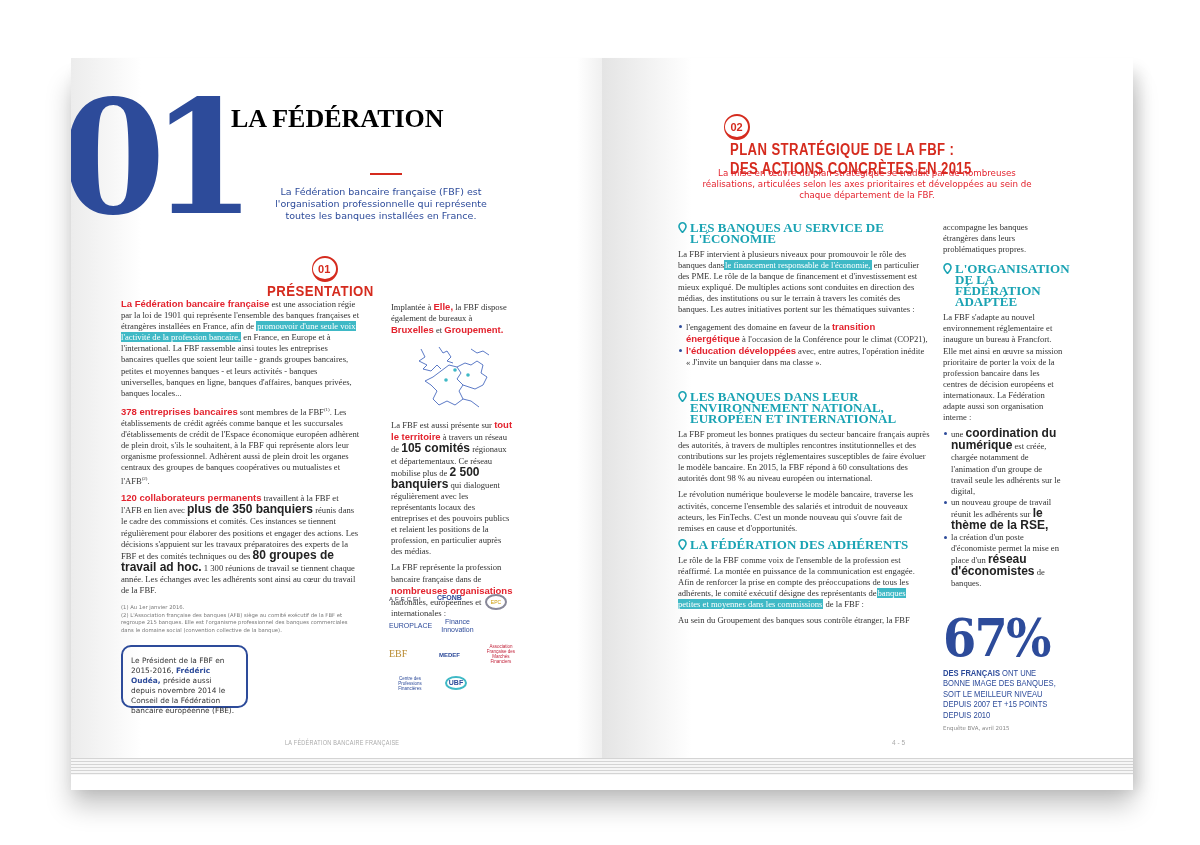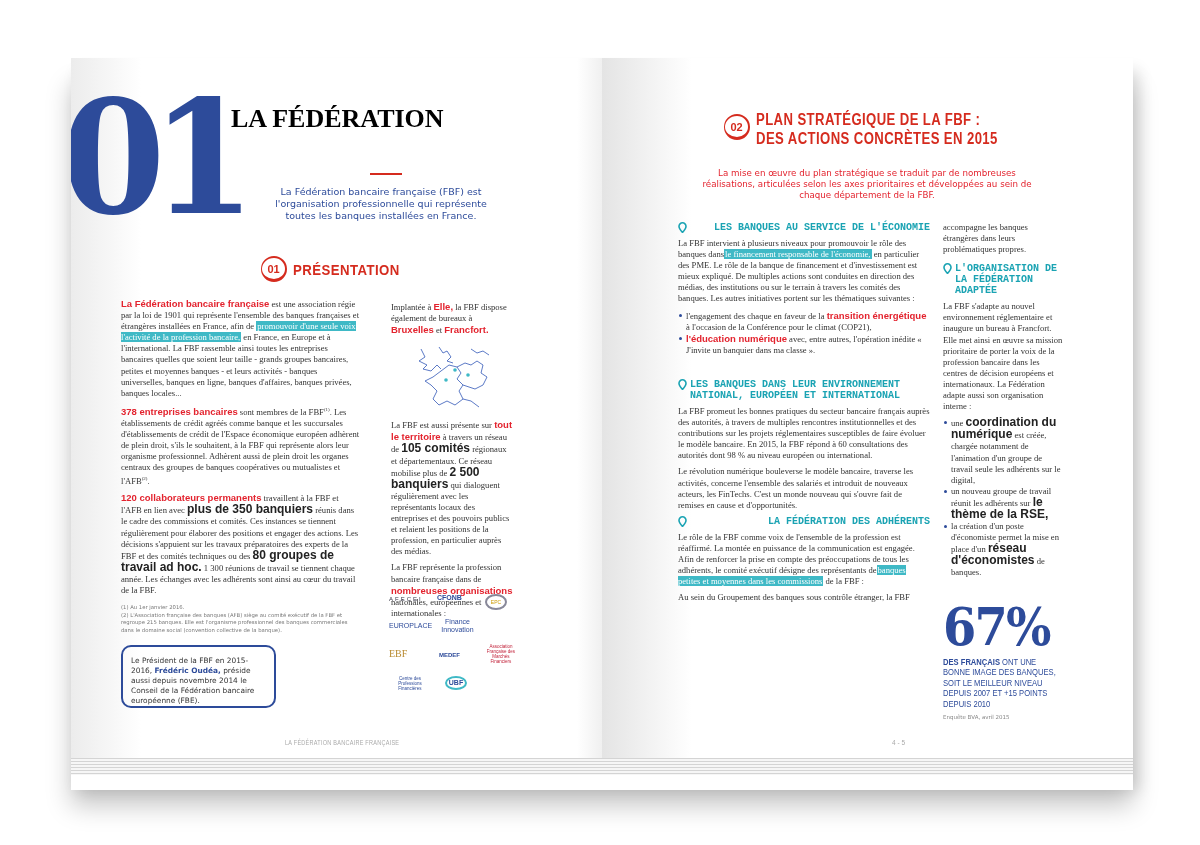--- a/index.html
+++ b/index.html
@@ -23,63 +23,63 @@
 
   
   .big-number { position: absolute; left: -10px; top: 24px; font-family: "DejaVu Serif", "Liberation Serif", serif;
                 font-size: 150px; font-weight: bold; color: #2d4b9a; letter-spacing: -14px; line-height: 1; transform: scaleY(1.05); }
   .main-title { position: absolute; left: 160px; top: 46px; width: 300px; 
                 font-family: "Liberation Serif", serif; font-weight: bold; font-size: 26px; line-height: 29px; color: #000000; }
   .title-rule { position: absolute; left: 299px; top: 115px; width: 32px; height: 2px; background: #d52b1e; }
   .intro { position: absolute; left: 190px; top: 128px; width: 240px; text-align: center;
            font-family: "DejaVu Sans", sans-serif; font-size: 9.5px; line-height: 12px; color: #2d4b9a; }
 
-  .section-head { position: absolute; display: flex; align-items: center; }
+  .section-head { position: absolute; display: flex; align-items: center; flex-direction: column; }
   .num-circle { width: 26px; height: 26px; border: 2px solid #d52b1e; border-radius: 50%;
                 display: flex; align-items: center; justify-content: center;
                 font-family: "Liberation Sans", sans-serif; font-weight: bold; font-size: 11px; color: #d52b1e;
                 border-bottom-width: 3px; border-left-width: 1.5px; }
   .sec-title { font-family: "Liberation Sans", sans-serif; font-weight: bold; font-size: 15px; color: #d52b1e;
                letter-spacing: 0.5px; margin-left: 6px; transform: scaleX(0.88); transform-origin: left; }
   .sec-pres { left: 190px; top: 198px; }
 
   .col { position: absolute; font-size: 8.6px; line-height: 11.1px; color: #333; }
   .col p { margin-bottom: 5px; }
   .col-a { left: 50px; top: 240px; width: 240px; }
   .col-b { left: 320px; top: 243px; width: 122px; }
   .red { color: #e3232e; font-family: "Liberation Sans", sans-serif; font-weight: bold; font-size: 9.5px; }
   .bold-sans { font-family: "Liberation Sans", sans-serif; font-weight: bold; font-size: 12px; color: #222; }
   .hl { background: #3fb9c6; color: #fff; padding: 0 1px; }
   .footnotes { position: absolute; left: 50px; top: 546px; width: 240px; font-family: "DejaVu Sans", sans-serif;
                font-size: 5.3px; line-height: 7.5px; color: #777; }
 
   .map { position: absolute; left: 340px; top: 285px; width: 85px; height: 68px; }
 
-  .president-box { position: absolute; left: 50px; top: 587px; width: 155px; height: 63px;
+  .president-box { position: absolute; left: 50px; top: 587px; width: 127px; height: 63px;
                    border: 2px solid #2d4b9a; border-radius: 10px; padding: 9px 8px;
                    font-family: "DejaVu Sans", sans-serif; font-size: 7.4px; line-height: 10px; color: #333; }
   .blue-bold { color: #2d4b9a; font-weight: bold; }
 
   .logos { position: absolute; left: 318px; top: 530px; width: 130px; height: 115px; }
   .logo { position: absolute; font-family: "Liberation Sans", sans-serif; font-size: 6px; color: #555; text-align: center; }
 
   .footer-left { position: absolute; left: 214px; top: 681px; font-family: "Liberation Sans", sans-serif;
                  font-size: 6.5px; letter-spacing: 0.3px; color: #aaa; transform: scaleX(0.85); transform-origin: left; }
   .footer-right { position: absolute; left: 290px; top: 681px; font-family: "Liberation Sans", sans-serif;
                   font-size: 6.5px; color: #aaa; }
 
   
   .sec-plan { left: 122px; top: 52px; align-items: flex-start; }
   .sec-plan .num-circle { margin-top: 4px; }
   .sec-plan .sec-title { font-size: 16px; line-height: 19px; transform: scaleX(0.82); }
   .plan-intro { position: absolute; left: 100px; top: 110px; width: 330px; text-align: center;
                 font-family: "DejaVu Sans", sans-serif; font-size: 8.7px; line-height: 11px; color: #e3232e; }
 
-  .sub-head { display: flex; align-items: flex-start; color: #1aa3b3; font-family: Liberation Mono, monospace;
-              font-weight: bold; font-size: 10px; line-height: 11px; margin-bottom: 5px; justify-content: space-between; }
+  .sub-head { display: flex; align-items: flex-start; color: #1aa3b3; font-family: Liberation Serif, serif;
+              font-weight: bold; font-size: 13px; line-height: 11px; margin-bottom: 5px; }
   .pin { width: 9px; height: 11px; margin-right: 3px; flex-shrink: 0; }
   .rcol-a { left: 76px; top: 164px; width: 252px; }
   .rcol-b { left: 341px; top: 164px; width: 120px; }
   .bullets { list-style: none; margin-bottom: 5px; }
   .bullets li { position: relative; padding-left: 8px; }
   .bullets li::before { content: ""; position: absolute; left: 1px; top: 4px; width: 3px; height: 3px; border-radius: 50%; background: #2d4b9a; }
 
   .stat-big { font-family: "DejaVu Serif", "Liberation Serif", serif; font-weight: bold; font-size: 52px; line-height: 52px; color: #2d4b9a;
               letter-spacing: -2px; margin-top: 22px; transform: scaleX(0.92); transform-origin: left; }
   .stat-caption { font-family: "Liberation Sans", sans-serif; font-size: 9.5px; line-height: 10.5px; color: #2d4b9a;
@@ -118,21 +118,21 @@
       </p>
     </div>
 
     <div class="footnotes">
       <div>(1) Au 1er janvier 2016.</div>
       <div>(2) L'Association française des banques (AFB) siège au comité exécutif de la FBF et regroupe 215 banques. Elle est l'organisme professionnel des banques commerciales dans le domaine social (convention collective de la banque).</div>
     </div>
 
     <div class="col col-b">
       <p>
-        <span>Implantée à </span><span class="red">Elle,</span><span> la FBF dispose également de bureaux à </span><span class="red">Bruxelles</span><span> et </span><span class="red">Francfort.</span>
+        <span>Implantée à </span><span class="red">Elle,</span><span> la FBF dispose également de bureaux à </span><span class="red">Bruxelles</span><span> et </span><span class="red">Groupement.</span>
       </p>
       <div style="height:78px"></div>
       <p>
         <span>La FBF est aussi présente sur </span><span class="red">tout le territoire</span><span> à travers un réseau de </span><span class="bold-sans">105 comités</span><span> régionaux et départementaux. Ce réseau mobilise plus de </span><span class="bold-sans">2 500 banquiers</span><span> qui dialoguent régulièrement avec les représentants locaux des entreprises et des pouvoirs publics et relaient les positions de la profession, en particulier auprès des médias.</span>
       </p>
       <p>
         <span>La FBF représente la profession bancaire française dans de </span><span class="red">nombreuses organisations</span><span> nationales, européennes et internationales :</span>
       </p>
     </div>
 
@@ -184,22 +184,22 @@
       <div class="sub-head">
         <svg class="pin" viewBox="0 0 9 11">
             <path d="M4.5 0.8 A3.5 3.5 0 0 1 8 4.3 C8 6.8 4.5 10.4 4.5 10.4 C4.5 10.4 1 6.8 1 4.3 A3.5 3.5 0 0 1 4.5 0.8 Z" fill="none" stroke="#1aa3b3" stroke-width="1.6"></path>
           </svg>
         <span>LES BANQUES AU SERVICE DE L'ÉCONOMIE</span>
       </div>
       <p>
         <span>La FBF intervient à plusieurs niveaux pour promouvoir le rôle des banques dans</span><span class="hl">le financement responsable de l'économie,</span><span> en particulier des PME. Le rôle de la banque de financement et d'investissement est mieux expliqué. De multiples actions sont conduites en direction des médias, des institutions ou sur le terrain à travers les comités des banques. Les autres initiatives portent sur les thématiques suivantes :</span>
       </p>
       <ul class="bullets">
-        <li><span>l'engagement des chaque en faveur de la </span><span class="red">transition énergétique</span><span> à l'occasion de la Conférence pour le climat (COP21),</span></li>
-        <li><span class="red">l'éducation numérique</span><span> avec, entre autres, l'opération inédite « J'invite un banquier dans ma classe ».</span></li>
+        <li><span>l'engagement des domaine en faveur de la </span><span class="red">transition énergétique</span><span> à l'occasion de la Conférence pour le climat (COP21),</span></li>
+        <li><span class="red">l'éducation développées</span><span> avec, entre autres, l'opération inédite « J'invite un banquier dans ma classe ».</span></li>
       </ul>
 
       <div class="sub-head" style="margin-top:23px">
         <svg class="pin" viewBox="0 0 9 11">
             <path d="M4.5 0.8 A3.5 3.5 0 0 1 8 4.3 C8 6.8 4.5 10.4 4.5 10.4 C4.5 10.4 1 6.8 1 4.3 A3.5 3.5 0 0 1 4.5 0.8 Z" fill="none" stroke="#1aa3b3" stroke-width="1.6"></path>
           </svg>
         <span>LES BANQUES DANS LEUR ENVIRONNEMENT NATIONAL, EUROPÉEN ET INTERNATIONAL</span>
       </div>
       <p>La FBF promeut les bonnes pratiques du secteur bancaire français auprès des autorités, à travers de multiples rencontres institutionnelles et des contributions sur les projets réglementaires susceptibles de faire évoluer le modèle bancaire. En 2015, la FBF répond à 60 consultations des autorités dont 98 % au niveau européen ou international.</p>
       <p>Le révolution numérique bouleverse le modèle bancaire, traverse les activités, concerne l'ensemble des salariés et introduit de nouveaux acteurs, les FinTechs. C'est un monde nouveau qui s'ouvre fait de remises en cause et d'opportunités.</p>

